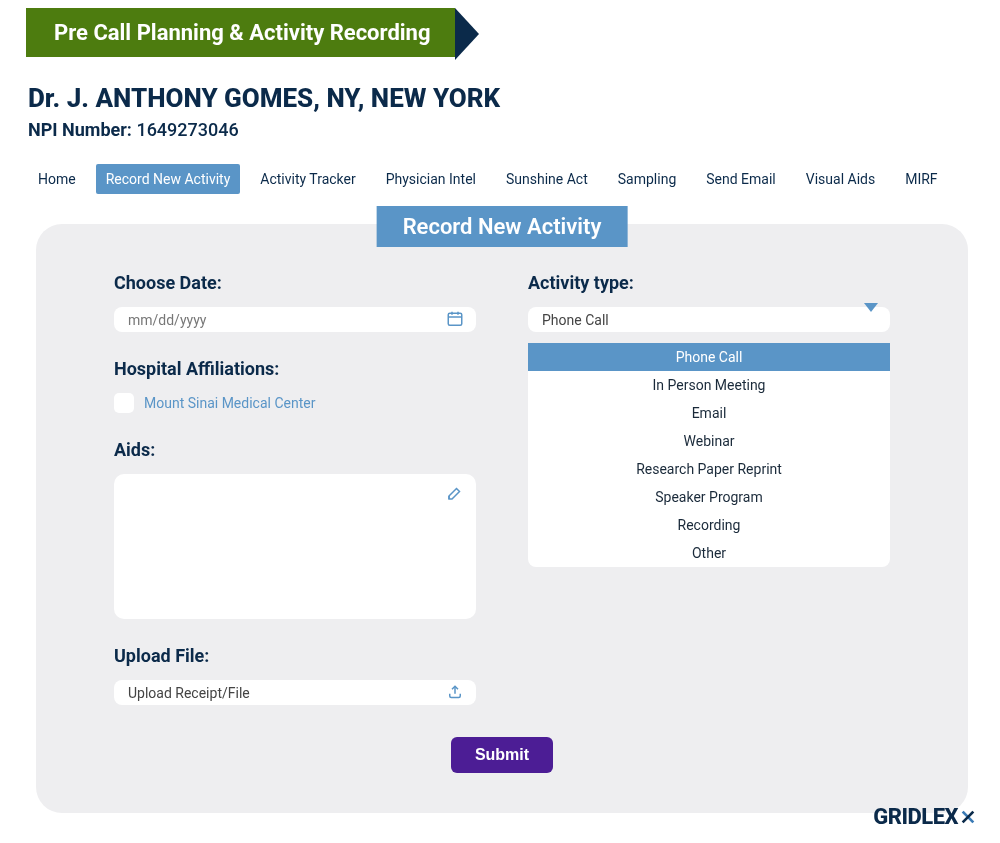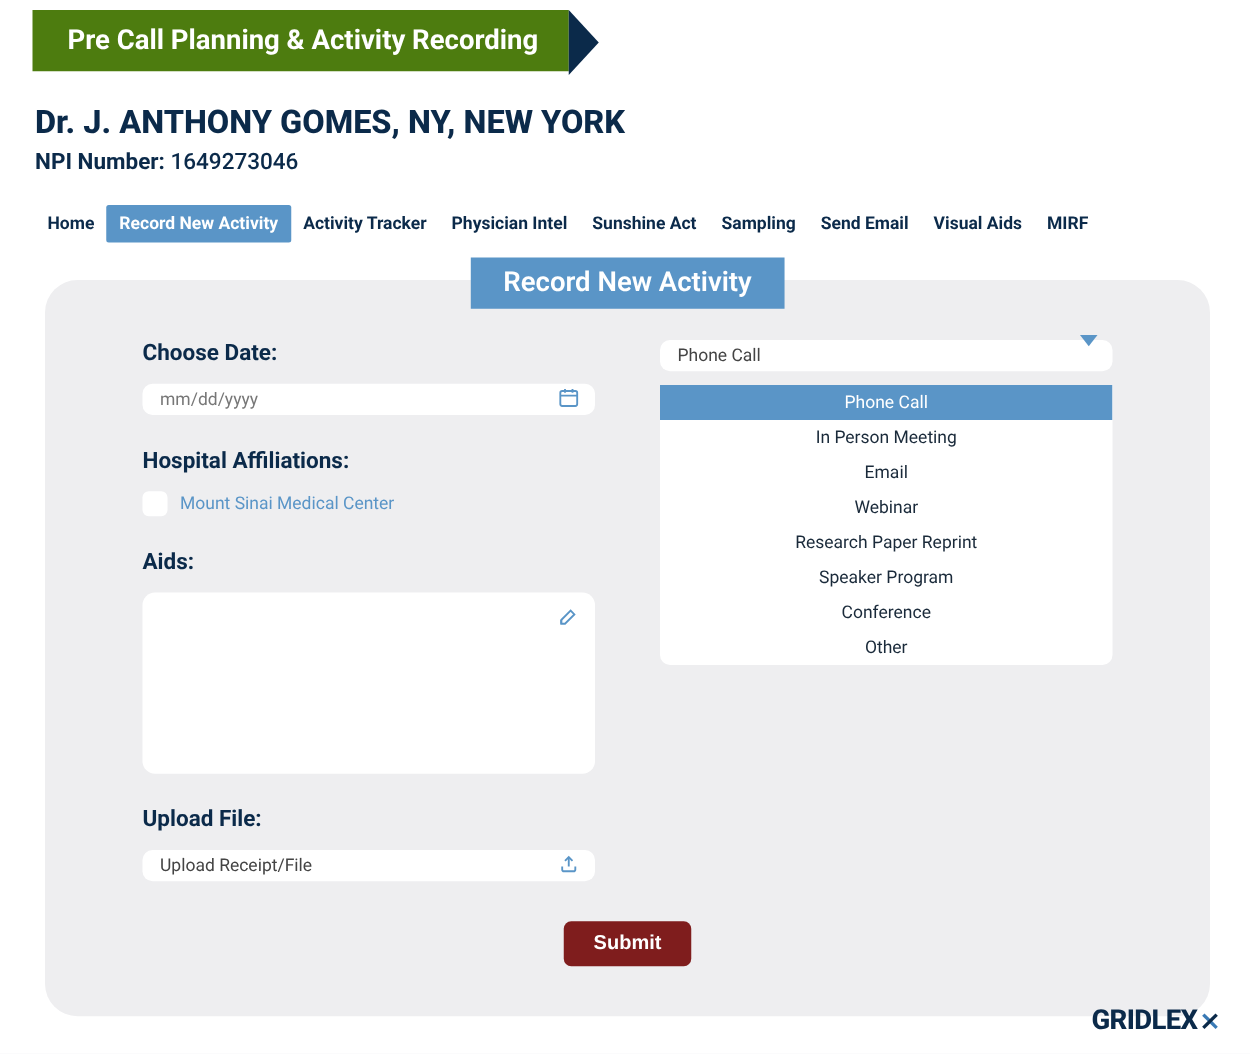--- a/index.html
+++ b/index.html
@@ -43,23 +43,23 @@
   }
   .npi {
     font-size: 18px;
     color: #0b2a4a;
     margin-left: 28px;
     font-weight: 500;
   }
   .npi .lbl { font-weight: 700; }
   .tabs {
     display: flex;
+    gap: 10px;
     margin: 24px 0 0 28px;
     font-size: 14px;
-    font-weight: bold;
   }
   .tab {
     padding: 7px 10px;
     color: #0b2a4a;
     cursor: pointer;
     border-radius: 2px;
   }
   .tab.active {
     background: #5a95c7;
     color: #fff;
@@ -162,21 +162,21 @@
     color: #1a2a3a;
     cursor: pointer;
   }
   .dropdown-item.selected {
     background: #5a95c7;
     color: #fff;
   }
   .submit-btn {
     display: block;
     margin: 32px auto 0 auto;
-    background: #7f1d1d;
+    background: #4c1d95;
     color: #fff;
     font-size: 16px;
     font-weight: 700;
     padding: 9px 24px;
     border-radius: 6px;
     border: none;
     cursor: pointer;
   }
   .brand {
     position: absolute;
@@ -272,35 +272,36 @@
           <svg class="icon-svg blue" viewBox="0 0 24 24" fill="none" stroke-width="2">
             <path d="M12 15 V5"></path>
             <polyline points="8 9 12 5 16 9"></polyline>
             <path d="M5 15 v3 a2 2 0 0 0 2 2 h10 a2 2 0 0 0 2-2 v-3"></path>
           </svg>
         </span>
       </div>
     </div>
 
     <div class="col">
+      <div class="field-label">Activity type:</div>
       <div class="dropdown-wrap">
         <div class="input-box">
           <span>Phone Call</span>
           <span class="right-icon">
             <span class="dropdown-caret"></span>
           </span>
         </div>
         <div class="dropdown-list" id="activity-options">
             <div class="dropdown-item selected">Phone Call</div>
             <div class="dropdown-item">In Person Meeting</div>
             <div class="dropdown-item">Email</div>
             <div class="dropdown-item">Webinar</div>
             <div class="dropdown-item">Research Paper Reprint</div>
             <div class="dropdown-item">Speaker Program</div>
-            <div class="dropdown-item">Conference</div>
+            <div class="dropdown-item">Recording</div>
             <div class="dropdown-item">Other</div>
           </div>
       </div>
     </div>
   </div>
 
   <button class="submit-btn">Submit</button>
 </div>
 
 

